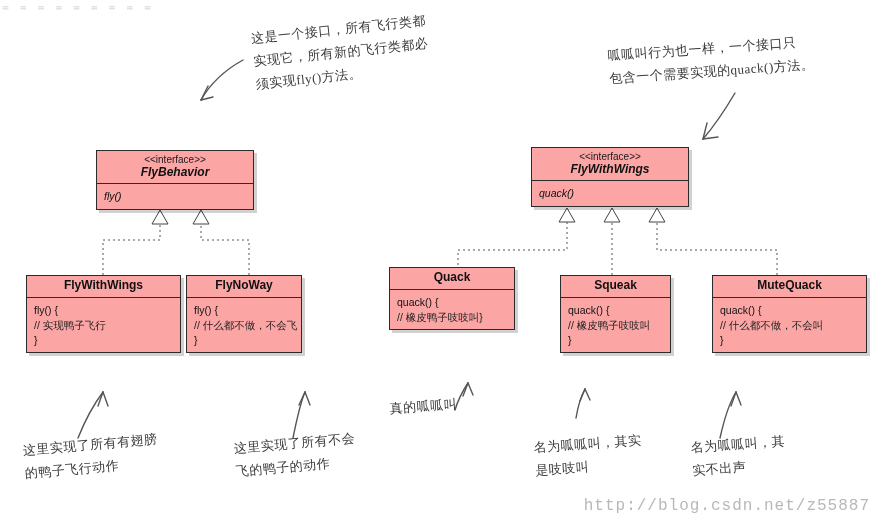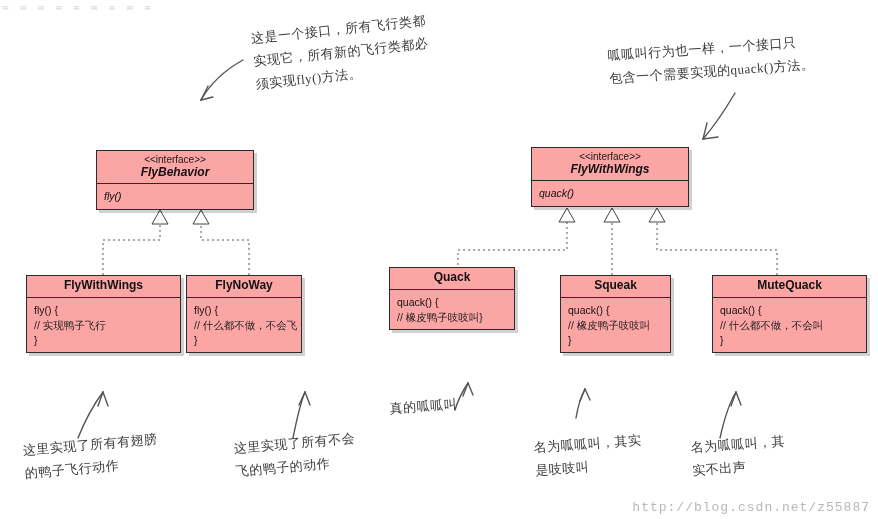--- a/index.html
+++ b/index.html
@@ -87,21 +87,21 @@
     top: 0;
     width: 878px;
     height: 519px;
     pointer-events: none;
   }
   .watermark {
     position: absolute;
     right: 8px;
     bottom: 4px;
     font-family: "Liberation Mono", monospace;
-    font-size: 13px;
+    font-size: 16px;
     color: #b8b8b8;
     letter-spacing: 1px;
   }
   .topstrip {
     position: absolute;
     left: 0;
     top: 0;
     font-family: "Liberation Serif", serif;
     font-size: 11px;
     color: #c9c9c9;

